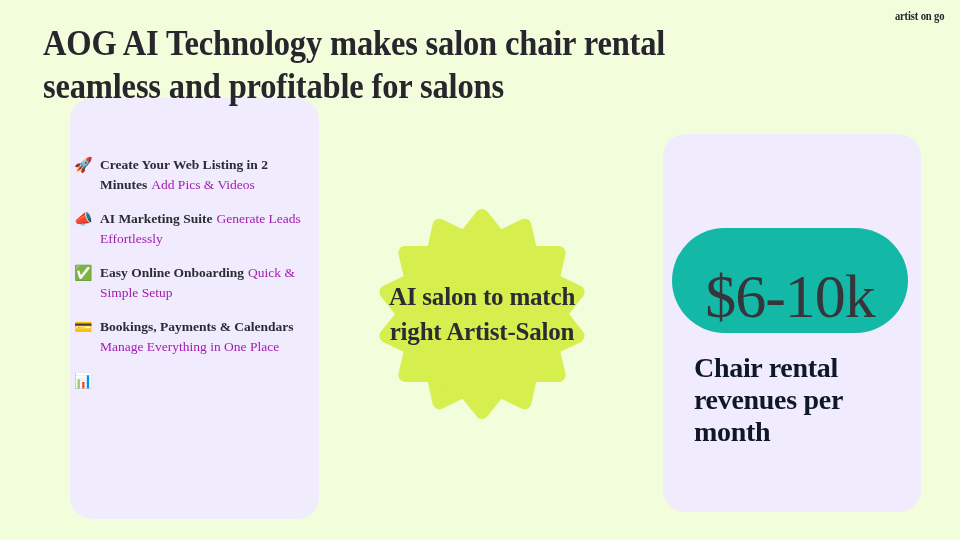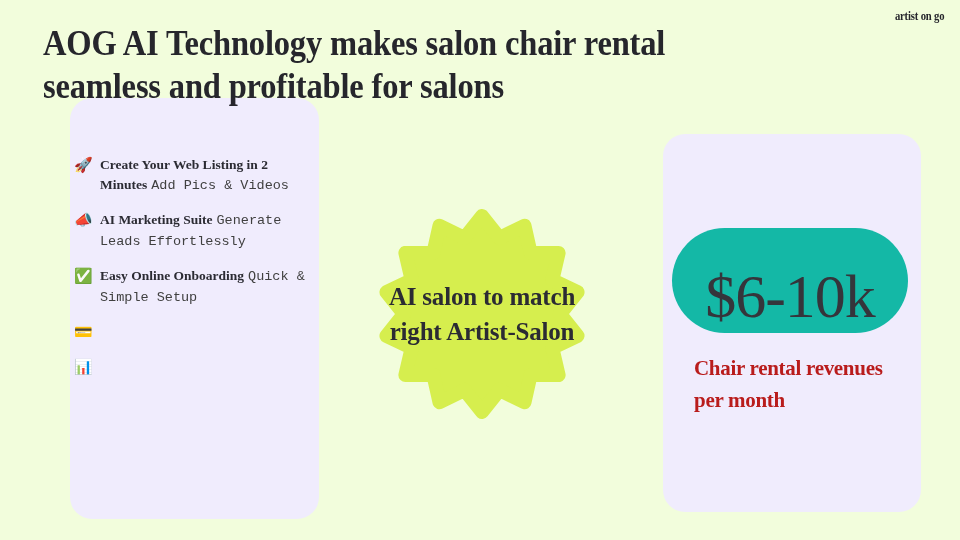--- a/index.html
+++ b/index.html
@@ -99,25 +99,25 @@
     padding-left: 2px;
   }
   .feature-title {
     font-family: "Liberation Serif", "DejaVu Serif", serif;
     font-weight: bold;
     font-size: 13.5px;
     line-height: 18.5px;
     color: #2b2b33;
   }
   .feature-sub {
-    font-family: Liberation Mono, monospace;
+    font-family: Liberation Serif, serif;
     font-weight: normal;
     font-size: 13.5px;
     line-height: 18.5px;
-    color: #404040;
+    color: #a21caf;
   }
 
   
   #starburst-badge {
     position: absolute;
     left: 371px;
     top: 203px;
     width: 222px;
     height: 222px;
     z-index: 4;
@@ -170,23 +170,23 @@
     letter-spacing: -1px;
     padding-bottom: 6px;
   }
   #revenue-caption {
     position: absolute;
     left: 694px;
     top: 352px;
     width: 215px;
     font-family: "Liberation Serif", "DejaVu Serif", serif;
     font-weight: bold;
-    font-size: 21px;
+    font-size: 28px;
     line-height: 32px;
-    color: #b91c1c;
+    color: #0f172a;
     letter-spacing: -0.3px;
     z-index: 3;
   }
 </style>
 </head>
 <body>
 
 <div id="slide">
 
   <div id="brand-logo">artist on go</div>
@@ -217,20 +217,24 @@
     <div class="feature-item">
       <span class="feature-icon">✅</span>
       <span class="feature-text">
         <span class="feature-title">Easy Online Onboarding</span>
         <span class="feature-sub">Quick &amp; Simple Setup</span>
       </span>
     </div>
 
     <div class="feature-item">
       <span class="feature-icon">💳</span>
+      <span class="feature-text">
+        <span class="feature-title">Bookings, Payments &amp; Calendars</span>
+        <span class="feature-sub">Manage Everything in One Place</span>
+      </span>
     </div>
 
     <div class="feature-item">
       <span class="feature-icon">📊</span>
     </div>
 
   </div>
 
   <div id="starburst-badge">
     <svg viewBox="0 0 222 222">

